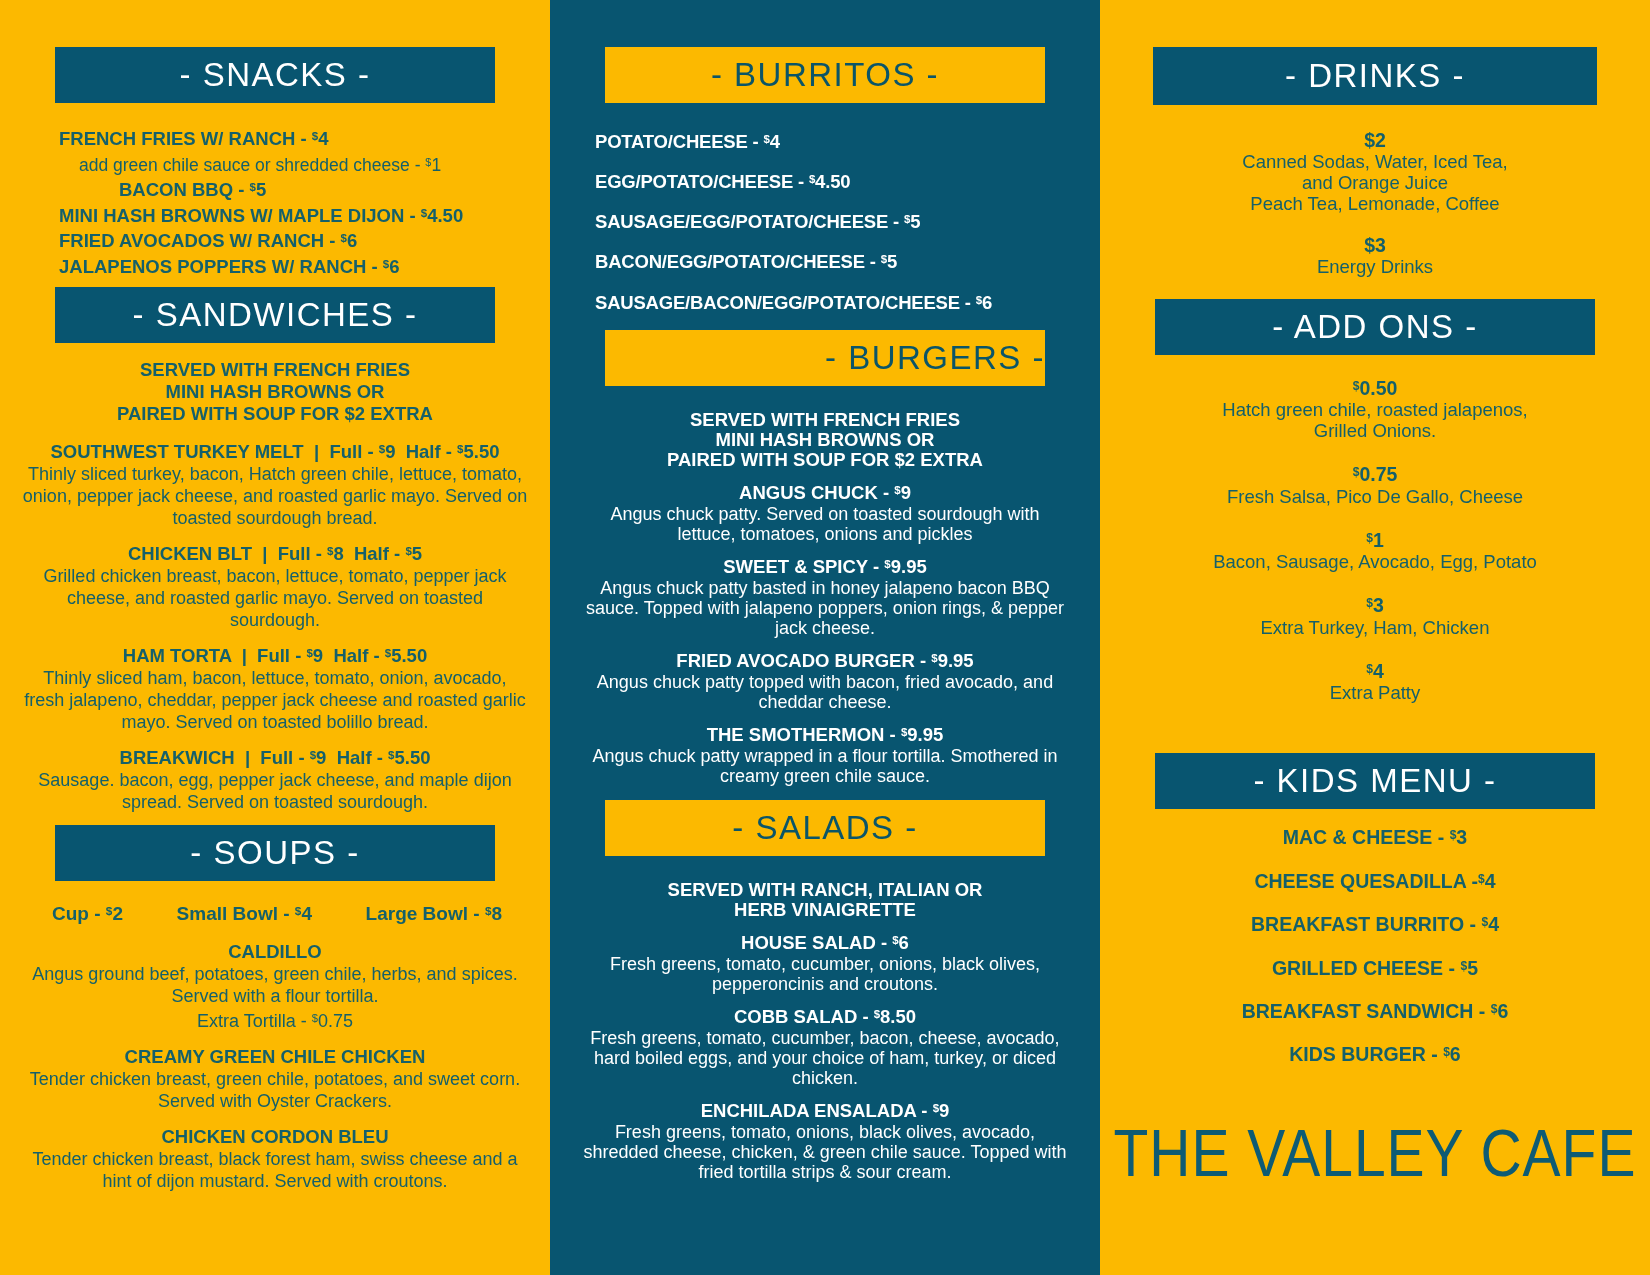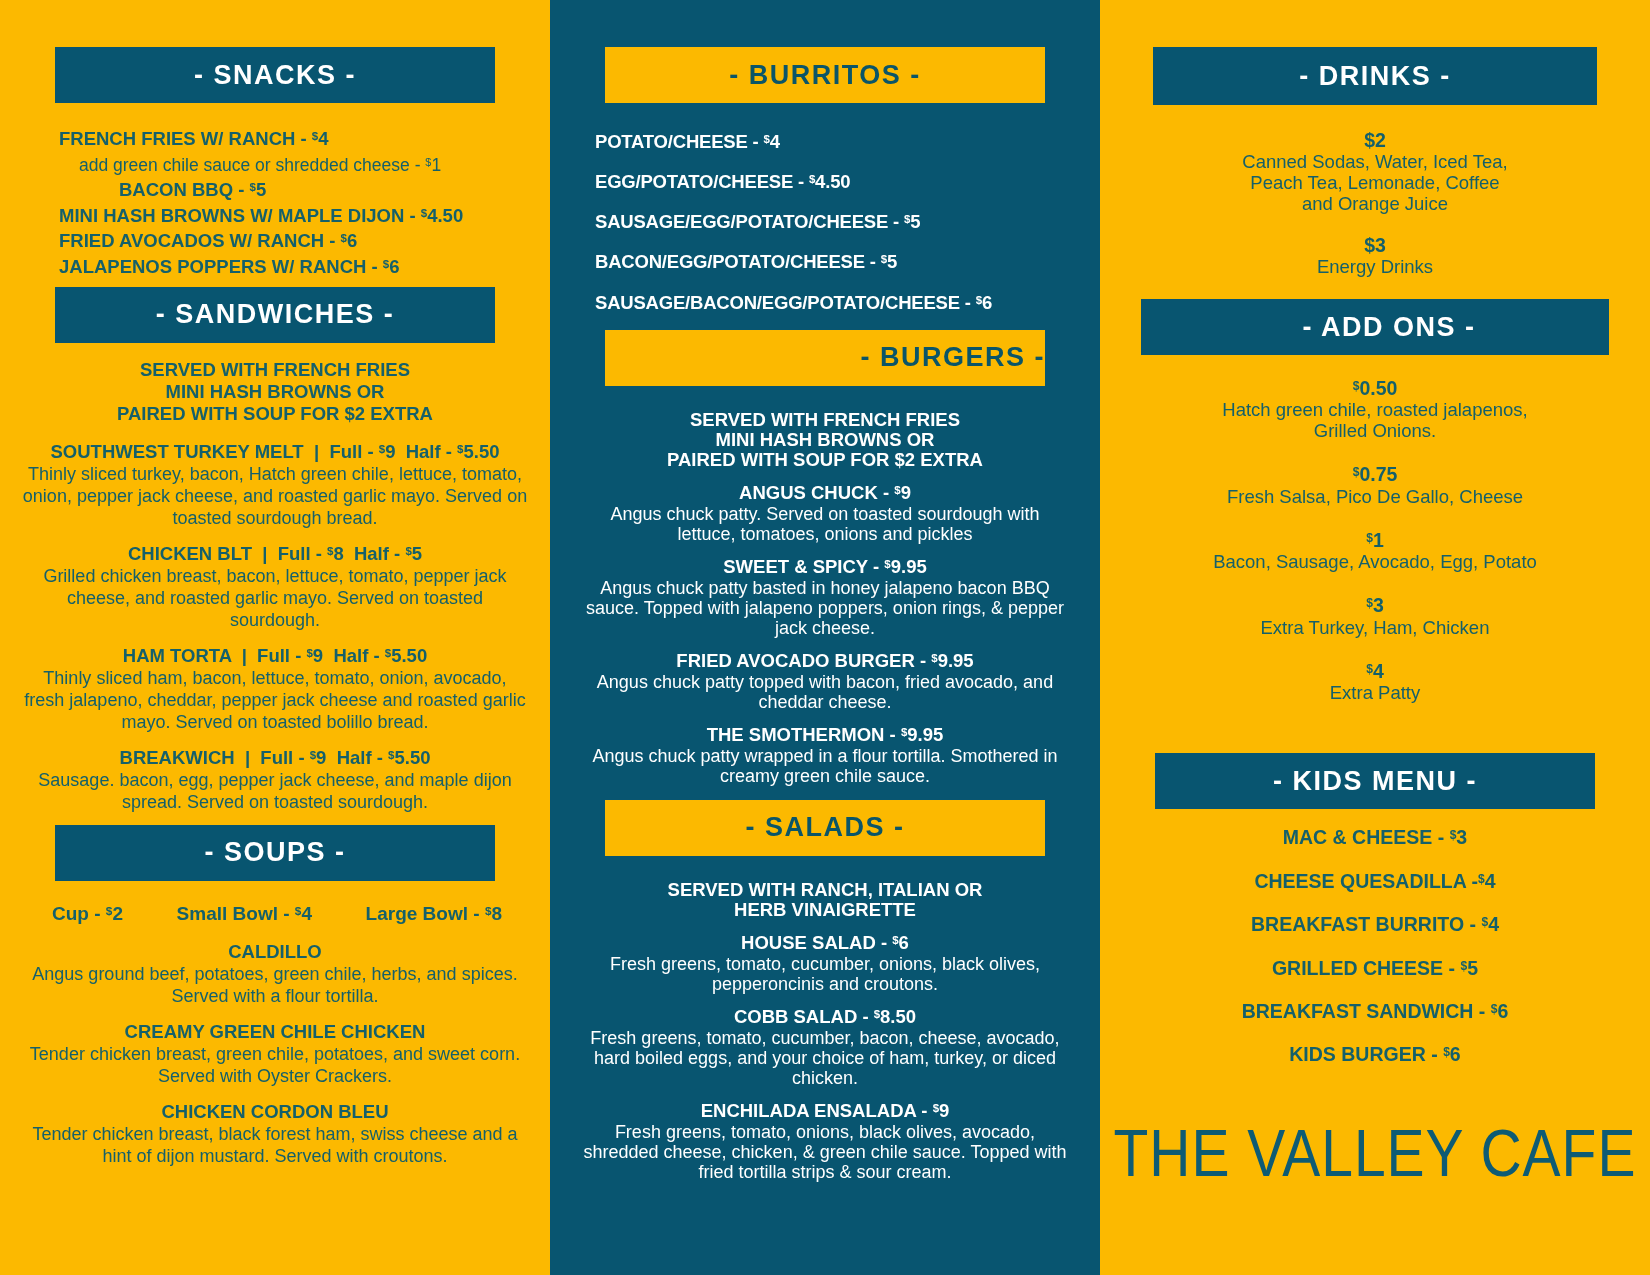--- a/index.html
+++ b/index.html
@@ -6,21 +6,21 @@
   body{
     width:1650px;height:1275px;overflow:hidden;display:flex;
     font-family:"Liberation Sans", sans-serif;
     background:#FCB900;
   }
   .col{width:550px;height:1275px;flex:none;box-sizing:border-box;padding-top:47px;}
   .col-yellow{background:#FCB900;color:#15606A;}
   .col-teal{background:#085570;color:#FFFFFF;}
   .hbox{
     width:440px;height:56px;margin:0 auto;display:flex;align-items:center;justify-content:center;
-    font-weight:bold;font-size:27px;letter-spacing:1.5px;
+    font-weight:normal;font-size:33px;letter-spacing:1.5px;
   }
   .hbox-teal{background:#085570;color:#FFFFFF;}
   .hbox-gold{background:#FCB900;color:#0B5568;}
   .hbox-wide{width:444px;height:58px;}
   .ds{font-size:0.62em;vertical-align:0.45em;}
   
   .snack-list{margin-top:22px;padding-left:59px;}
   .snack-line{font-weight:bold;font-size:18.5px;line-height:22.5px;}
   .snack-sub{font-weight:normal;font-size:17.5px;padding-left:20px;}
   .snack-indent{padding-left:60px;}
@@ -39,21 +39,21 @@
   .m-item{margin-top:12px;}
   .m-item .item-desc{line-height:20px;max-width:485px;}
   .mcol-hbox-margin{margin-top:16px;justify-content:flex-end;}
   .salads-hbox-margin{margin-top:14px;}
   
   .group{text-align:center;}
   .g-price{font-weight:bold;font-size:19.5px;line-height:22px;}
   .g-line{font-size:18.5px;line-height:21px;}
   .drinks-g1{margin-top:24px;}
   .drinks-g2{margin-top:20px;}
-  .addons-hbox-margin{margin-top:22px;padding-left:28px;}
+  .addons-hbox-margin{margin-top:22px;}
   .addons-g{margin-top:20px;}
   .addons-g-first{margin-top:20px;}
   .kids-hbox-margin{margin-top:50px;}
   .kids-list{margin-top:16px;text-align:center;}
   .kids-line{font-weight:bold;font-size:19.5px;line-height:20px;margin-bottom:21px;}
   .logo{
     margin-top:48px;text-align:center;color:#0E5B74;
     font-size:57px;font-weight:normal;letter-spacing:1px;
     transform:scaleY(1.18);transform-origin:center top;
     font-family:"Liberation Sans", sans-serif;
@@ -110,20 +110,21 @@
 
   <div class="sizes-row">
     <span>Cup - <span class="ds">$</span>2</span>
     <span>Small Bowl - <span class="ds">$</span>4</span>
     <span>Large Bowl - <span class="ds">$</span>8</span>
   </div>
 
   <div class="menu-item mt16">
     <div class="item-name">CALDILLO</div>
     <div class="item-desc">Angus ground beef, potatoes, green chile, herbs, and spices. Served with a flour tortilla.</div>
+    <div class="item-extra">Extra Tortilla - <span class="ds">$</span>0.75</div>
   </div>
   <div class="menu-item">
     <div class="item-name">CREAMY GREEN CHILE CHICKEN</div>
     <div class="item-desc">Tender chicken breast, green chile, potatoes, and sweet corn. Served with Oyster Crackers.</div>
   </div>
   <div class="menu-item">
     <div class="item-name">CHICKEN CORDON BLEU</div>
     <div class="item-desc">Tender chicken breast, black forest ham, swiss cheese and a hint of dijon mustard. Served with croutons.</div>
   </div>
 
@@ -196,22 +197,22 @@
 
 <div class="col col-yellow">
 
   <div class="hbox hbox-teal hbox-wide">
     <span>- DRINKS -</span>
   </div>
 
   <div class="group drinks-g1">
     <div class="g-price">$2</div>
     <div class="g-line">Canned Sodas, Water, Iced Tea,</div>
+    <div class="g-line">and Orange Juice</div>
     <div class="g-line">Peach Tea, Lemonade, Coffee</div>
-    <div class="g-line">and Orange Juice</div>
   </div>
   <div class="group drinks-g2">
     <div class="g-price">$3</div>
     <div class="g-line">Energy Drinks</div>
   </div>
 
   <div class="hbox hbox-teal addons-hbox-margin">
     <span>- ADD ONS -</span>
   </div>
 

